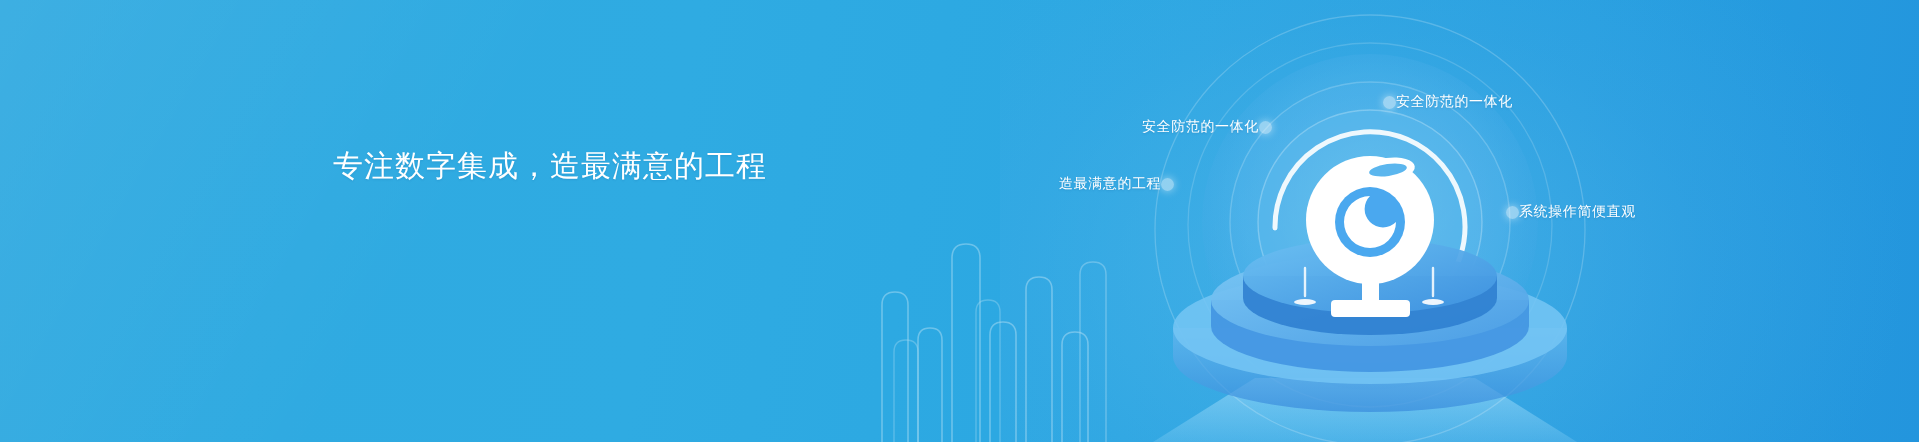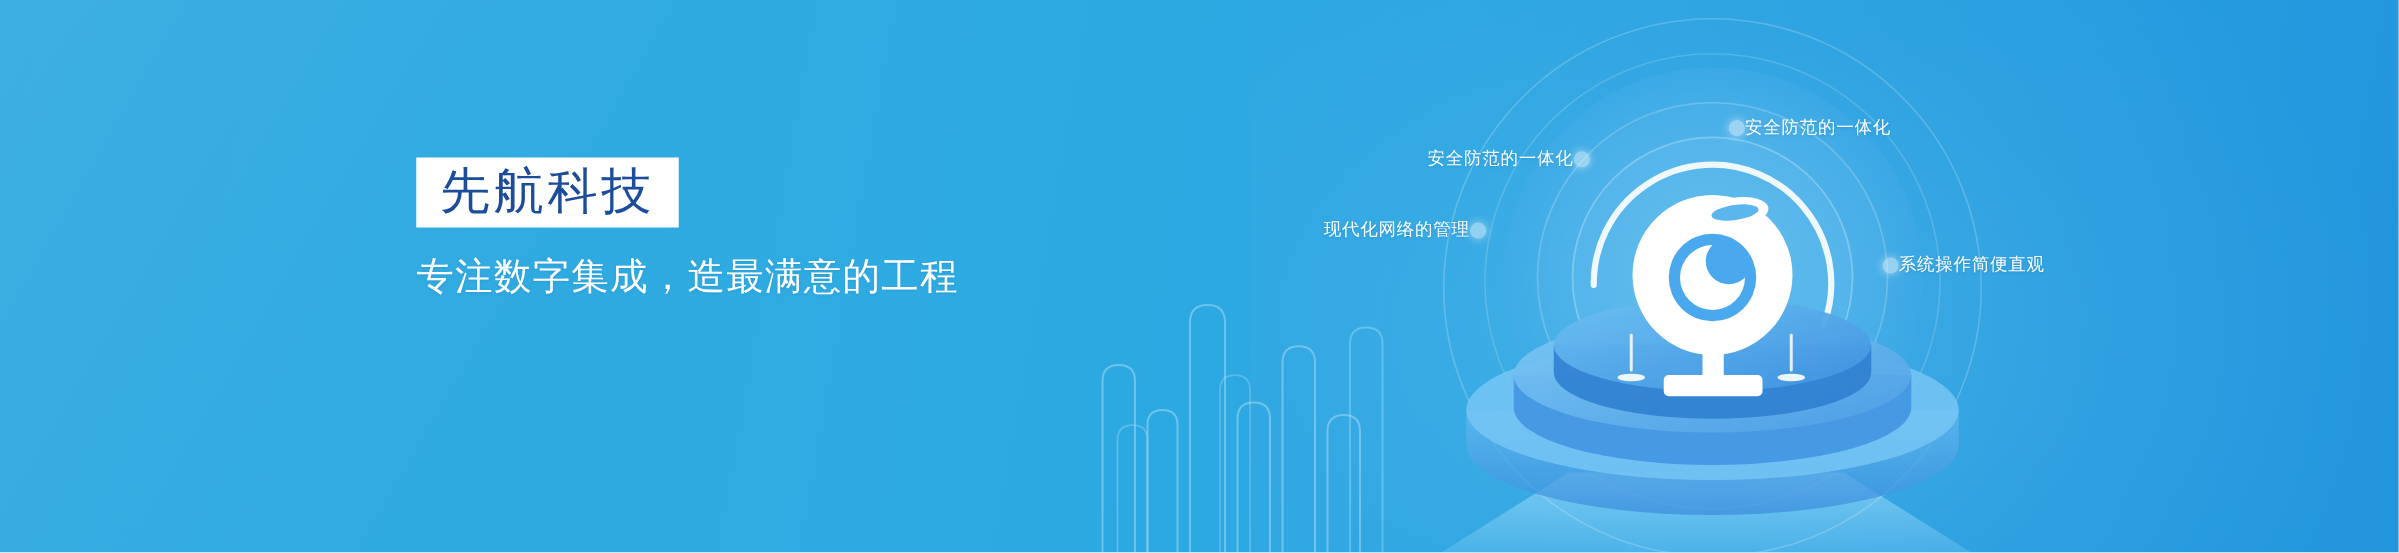--- a/index.html
+++ b/index.html
@@ -213,41 +213,38 @@
       <ellipse cx="273" cy="170" rx="19" ry="6" fill="#5bb6ee" transform="rotate(-8 273 170)"></ellipse>
       <circle cx="255" cy="222" r="35" fill="#4aa8ef"></circle>
       <path d="M255,196 A26,26 0 1 0 281,222 A18,18 0 1 1 255,196 Z" fill="#ffffff"></path>
 
       <rect x="247" y="276" width="17" height="30" fill="#ffffff"></rect>
       <rect x="216" y="300" width="79" height="17" rx="4" fill="#ffffff"></rect>
     </g>
   </svg>
 
   <div class="text-block">
-    <div class="title-box">
-      <span class="title-text">先航科技</span>
-    </div>
     <div class="subtitle">
       <span class="subtitle-line">专注数字集成，造最满意的工程</span>
     </div>
   </div>
 
   <div class="feature feature-1">
     <span class="dot"></span>
     <span>安全防范的一体化</span>
   </div>
 
   <div class="feature feature-2 right-dot">
     <span class="dot"></span>
     <span>安全防范的一体化</span>
   </div>
 
   <div class="feature feature-3 right-dot">
     <span class="dot"></span>
-    <span>现代化网络的管理</span>
+    <span>造最满意的工程</span>
   </div>
 
   <div class="feature feature-4">
     <span class="dot"></span>
     <span>系统操作简便直观</span>
   </div>
 
 </div>
 
 </body></html>

